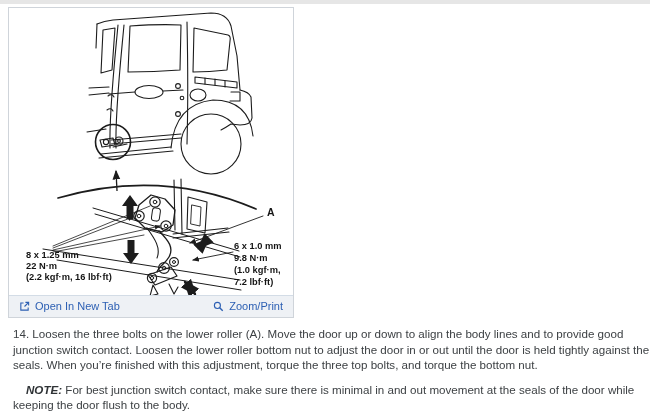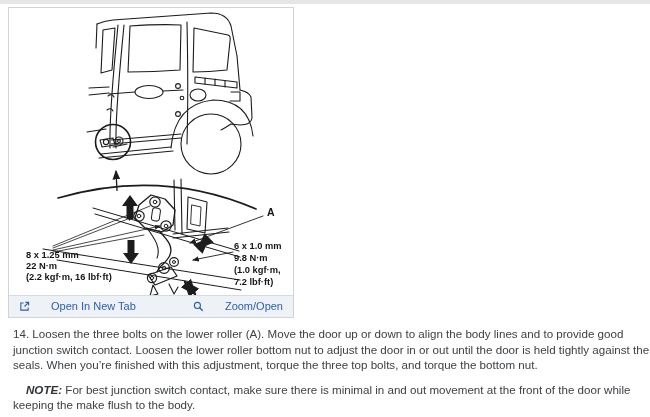--- a/index.html
+++ b/index.html
@@ -16,21 +16,21 @@
   .diagram-area { position:relative; width:284px; height:287px; background:#ffffff; overflow:hidden; }
   .diagram-area svg { display:block; }
 
   .card-toolbar {
     position:absolute; left:0; bottom:0; width:284px; height:22px;
     background:#eef1f5; border-top:1px solid #d3dce6;
     display:flex; align-items:center; justify-content:space-between;
     padding:0 10px;
   }
   .toolbar-link {
-    display:inline-flex; align-items:flex-start; gap:21px;
+    display:inline-flex; align-items:flex-start; gap:5px;
     color:#2c5fb3; font-size:11px; text-decoration:none; cursor:pointer;
     line-height:1;
   }
   .toolbar-link svg { display:block; }
 
   .body-text {
     position:absolute; left:13px; top:326px; width:637px;
     color:#3d4144; font-size:11.6px; line-height:15.6px;
   }
   .note-para { margin-top:9px; text-indent:13px; }
@@ -186,23 +186,23 @@
           <path d="M7 1.5 H10.5 V5" stroke="#2c5fb3" stroke-width="1.2" fill="none"></path>
           <path d="M10.3 1.7 L6 6" stroke="#2c5fb3" stroke-width="1.2" fill="none"></path>
         </svg>
         <span>Open In New Tab</span>
       </a>
       <a class="toolbar-link">
         <svg width="11" height="11" viewBox="0 0 12 12">
           <circle cx="4.8" cy="4.8" r="3.3" stroke="#2c5fb3" stroke-width="1.2" fill="none"></circle>
           <line x1="7.3" y1="7.3" x2="10.6" y2="10.6" stroke="#2c5fb3" stroke-width="1.5"></line>
         </svg>
-        <span>Zoom/Open</span>
+        <span>Zoom/Print</span>
       </a>
     </div>
   </div>
 
   <div class="body-text">
     <p>14. Loosen the three bolts on the lower roller (A). Move the door up or down to align the body lines and to provide good junction switch contact. Loosen the lower roller bottom nut to adjust the door in or out until the door is held tightly against the seals. When you’re finished with this adjustment, torque the three top bolts, and torque the bottom nut.</p>
-    <p class="note-para"><span class="note-label">NOTE:</span><span> For best junction switch contact, make sure there is minimal in and out movement at the front of the door while keeping the make flush to the body.</span></p>
+    <p class="note-para"><span class="note-label">NOTE:</span><span> For best junction switch contact, make sure there is minimal in and out movement at the seals of the door while keeping the door flush to the body.</span></p>
   </div>
 
 </div>
 
 </body></html>

